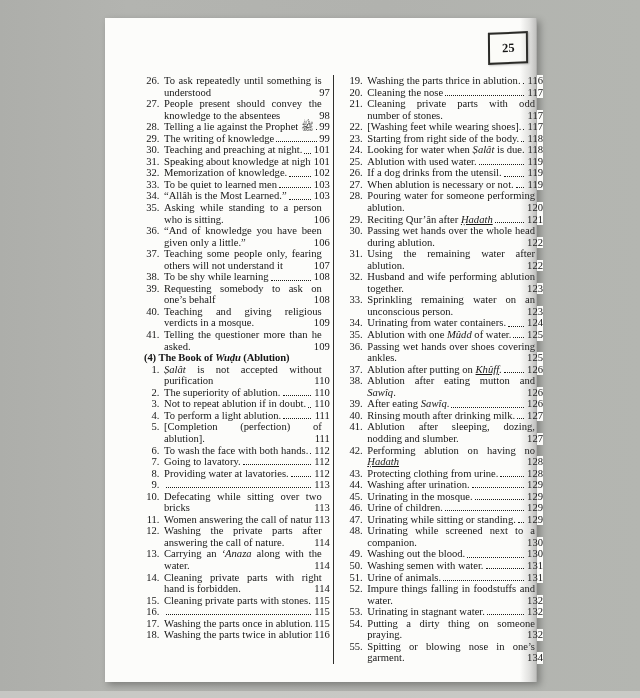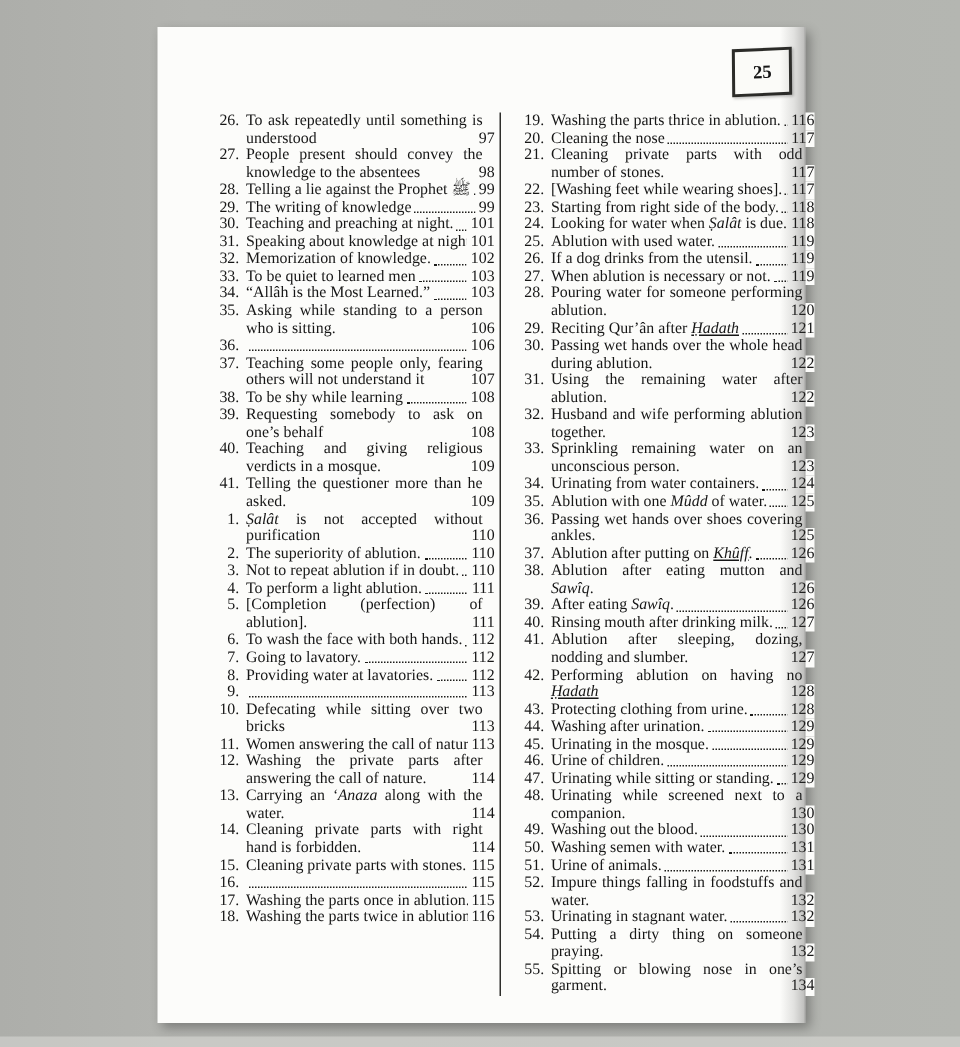--- a/index.html
+++ b/index.html
@@ -111,20 +111,21 @@
           <span class="page">103</span>
         </div>
         <div class="entry">
           <span class="num">35.</span>
           <span class="title">Asking while standing to a person who is sitting.</span>
           <span class="leader"></span>
           <span class="page">106</span>
         </div>
         <div class="entry">
           <span class="num">36.</span>
+          <span class="title">“And of knowledge you have been given only a little.”</span>
           <span class="leader"></span>
           <span class="page">106</span>
         </div>
         <div class="entry">
           <span class="num">37.</span>
           <span class="title">Teaching some people only, fearing others will not understand it</span>
           <span class="leader"></span>
           <span class="page">107</span>
         </div>
         <div class="entry">
@@ -144,20 +145,21 @@
           <span class="title">Teaching and giving religious verdicts in a mosque.</span>
           <span class="leader"></span>
           <span class="page">109</span>
         </div>
         <div class="entry">
           <span class="num">41.</span>
           <span class="title">Telling the questioner more than he asked.</span>
           <span class="leader"></span>
           <span class="page">109</span>
         </div>
+        <div class="heading">(4) The Book of <i>Wuḍu</i> (Ablution)</div>
         <div class="entry">
           <span class="num">1.</span>
           <span class="title"><i>Ṣalât</i> is not accepted without purification</span>
           <span class="leader"></span>
           <span class="page">110</span>
         </div>
         <div class="entry">
           <span class="num">2.</span>
           <span class="title">The superiority of ablution.</span>
           <span class="leader"></span>

